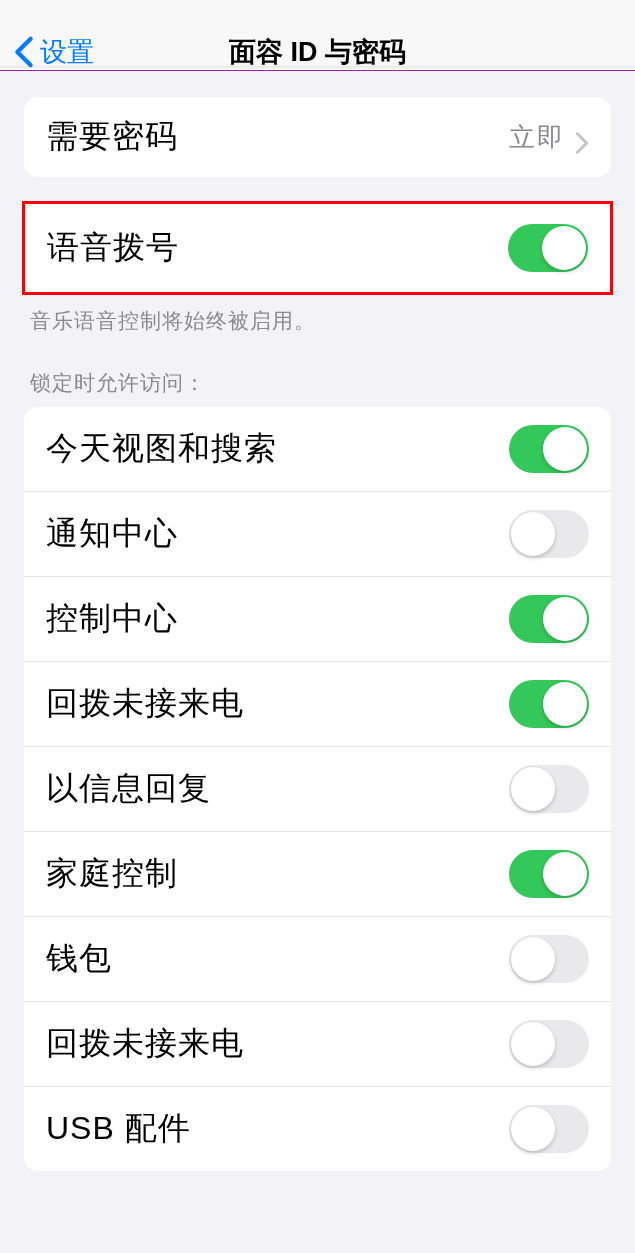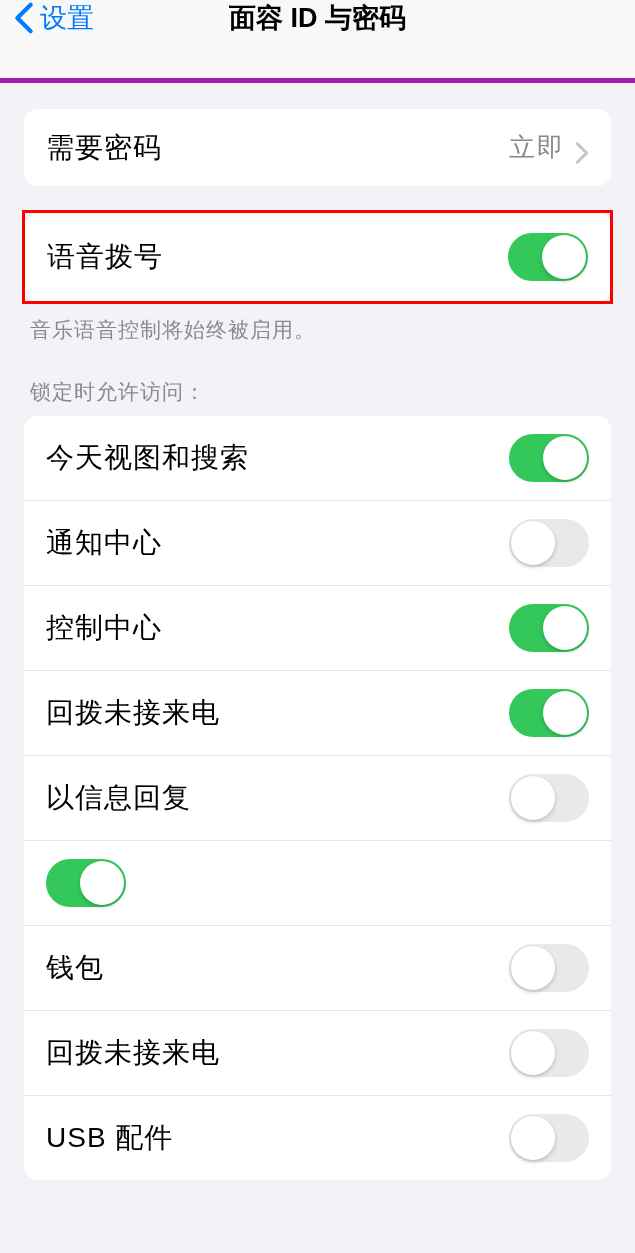--- a/index.html
+++ b/index.html
@@ -10,25 +10,25 @@
     }
 
     body {
       background: #f2f2f7;
       width: 635px;
       height: 1253px;
       overflow: hidden;
     }
 
     .navbar {
-      height: 83px;
+      height: 71px;
       background: #f8f8f8;
-      border-bottom: 5px solid #a21caf;
-      display: flex;
-      align-items: flex-start;
+      border-bottom: 1px solid #a21caf;
+      display: flex;
+      align-items: flex-end;
       position: relative;
     }
 
     .back-button {
       display: flex;
       align-items: center;
       padding-left: 14px;
       color: #007aff;
       font-size: 27px;
       gap: 6px;
@@ -67,21 +67,21 @@
       min-height: 77px;
       position: relative;
     }
 
     .row + .row {
       border-top: 1px solid #e6e6ea;
       justify-content: space-between;
     }
 
     .row-label {
-      font-size: 28px;
+      font-size: 32px;
       color: #000;
       letter-spacing: 1px;
     }
 
     .row-value {
       font-size: 26px;
       color: #8a8a8e;
       margin-right: 10px;
       letter-spacing: 2px;
     }
@@ -225,20 +225,21 @@
           <div class="toggle-knob"></div>
         </div>
       </div>
       <div class="row">
         <span class="row-label">以信息回复</span>
         <div class="toggle off">
           <div class="toggle-knob"></div>
         </div>
       </div>
       <div class="row">
+        <span class="row-label">家庭控制</span>
         <div class="toggle on">
           <div class="toggle-knob"></div>
         </div>
       </div>
       <div class="row">
         <span class="row-label">钱包</span>
         <div class="toggle off">
           <div class="toggle-knob"></div>
         </div>
       </div>

